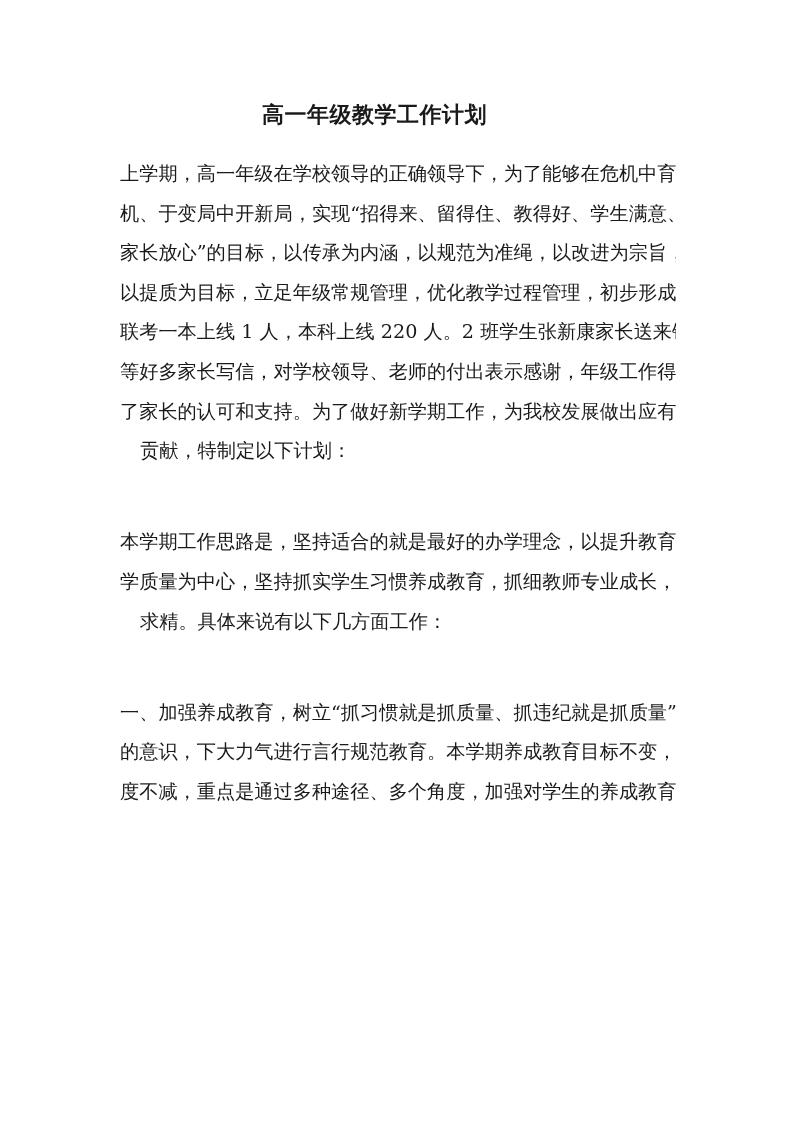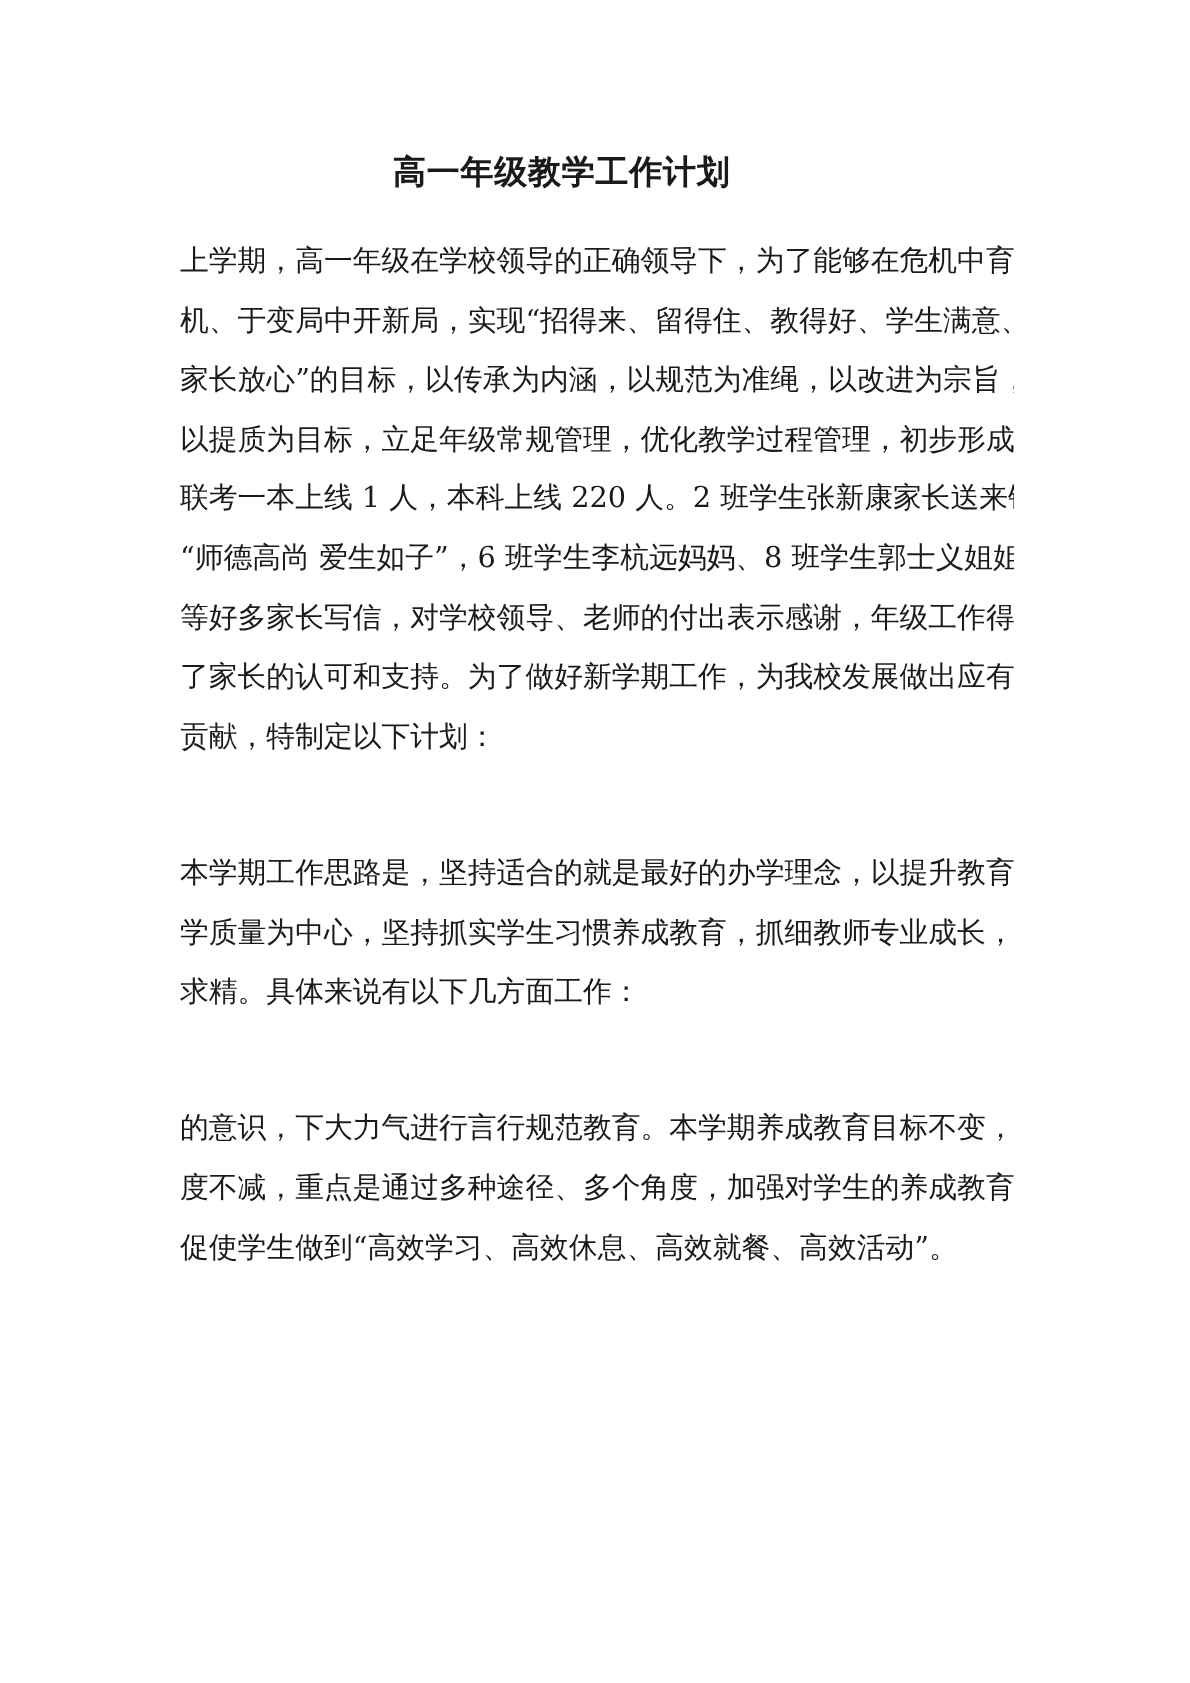--- a/index.html
+++ b/index.html
@@ -5,47 +5,46 @@
   html, body { margin: 0; padding: 0; background: #ffffff; }
   body { width: 793px; height: 1122px; position: relative; overflow: hidden;
          font-family: "DejaVu Serif", "Liberation Serif", serif; color: #1a1a1a; }
   .title { position: absolute; top: 100px; left: 0; width: 793px; text-align: center;
            font-size: 22px; font-weight: bold; letter-spacing: 0.5px;
            font-family: "DejaVu Sans", "Liberation Sans", sans-serif; padding-left: 16px; }
   .title span { position: relative; left: -38px; }
   .body { position: absolute; left: 120px; width: 556px; top: 160px; }
   .line { height: 39.6px; line-height: 28px; font-size: 19.2px; white-space: nowrap;
           text-align: justify; text-align-last: justify; overflow: hidden; }
-  .line.last { text-align-last: left; }
+  .line.last { text-align-last: left; margin-left: 20px; }
   .gap { height: 39.6px; }
 </style>
 </head>
 <body>
 
 <div class="title"><span>高一年级教学工作计划</span></div>
 
 <div class="body">
   <div>
     <div class="line">上学期，高一年级在学校领导的正确领导下，为了能够在危机中育先</div>
     <div class="line">机、于变局中开新局，实现“招得来、留得住、教得好、学生满意、</div>
     <div class="line">家长放心”的目标，以传承为内涵，以规范为准绳，以改进为宗旨，</div>
     <div class="line">以提质为目标，立足年级常规管理，优化教学过程管理，初步形成了</div>
     <div class="line">联考一本上线 1 人，本科上线 220 人。2 班学生张新康家长送来锦旗</div>
-    <div class="line">“师德高尚 爱生如子”，6 班学生李杭远妈妈、8 班学生郭士义姐姐</div>
     <div class="line">等好多家长写信，对学校领导、老师的付出表示感谢，年级工作得到</div>
     <div class="line">了家长的认可和支持。为了做好新学期工作，为我校发展做出应有的</div>
     <div class="line last">贡献，特制定以下计划：</div>
   </div>
   <div class="gap"></div>
   <div class="gap" style="height:12px"></div>
   <div>
     <div class="line">本学期工作思路是，坚持适合的就是最好的办学理念，以提升教育教</div>
     <div class="line">学质量为中心，坚持抓实学生习惯养成教育，抓细教师专业成长，通</div>
     <div class="line last">求精。具体来说有以下几方面工作：</div>
   </div>
   <div class="gap"></div>
   <div class="gap" style="height:12px"></div>
   <div>
+    <div class="line">一、加强养成教育，树立“抓习惯就是抓质量、抓违纪就是抓质量”</div>
     <div class="line">的意识，下大力气进行言行规范教育。本学期养成教育目标不变，力</div>
     <div class="line">度不减，重点是通过多种途径、多个角度，加强对学生的养成教育，</div>
-    <div class="line last">促使学生做到“高效学习、高效休息、高效就餐、高效活动”。</div>
   </div>
 </div>
 
 </body></html>

